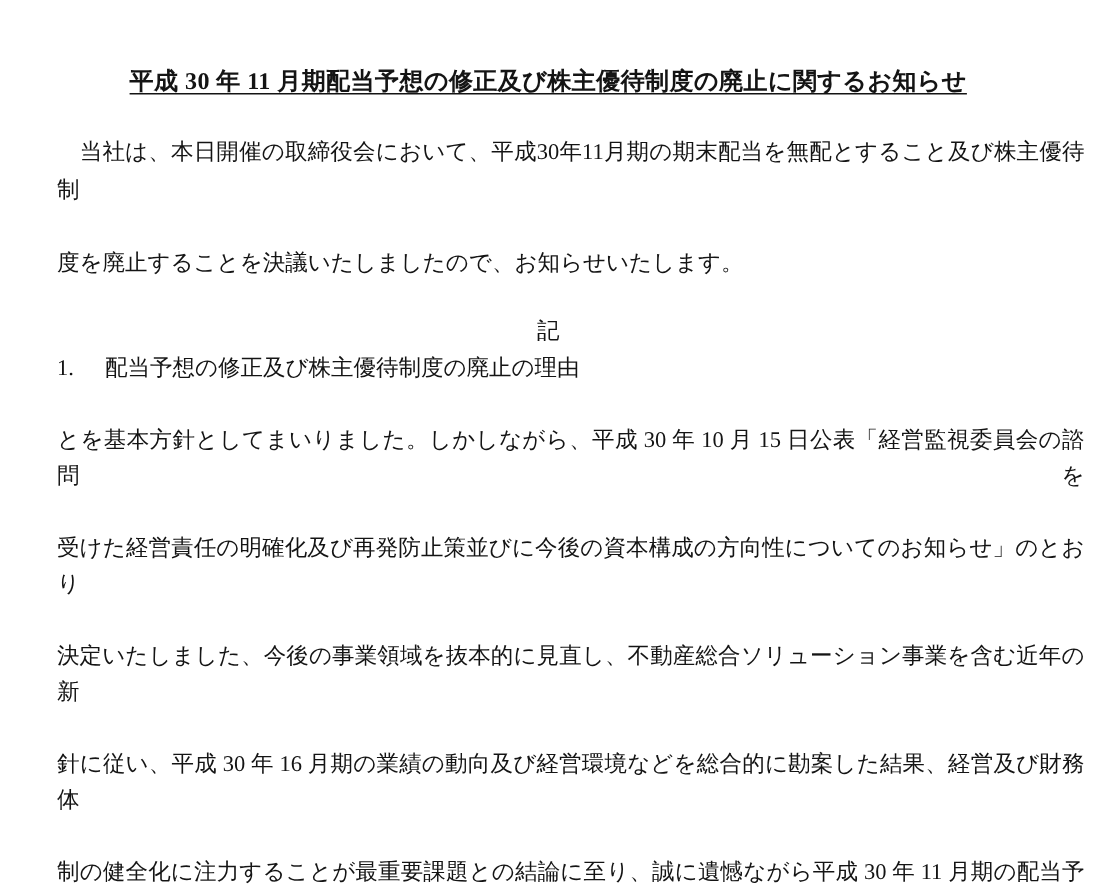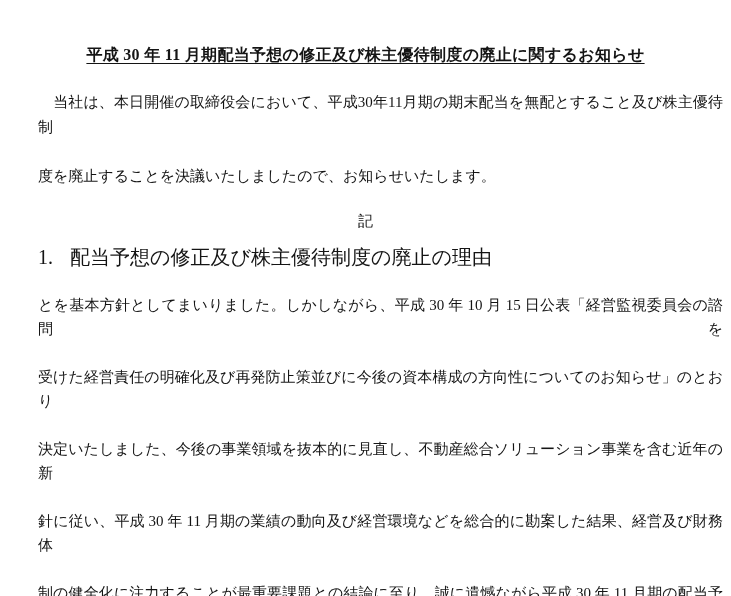--- a/index.html
+++ b/index.html
@@ -42,22 +42,22 @@
     text-align: justify;
     text-align-last: justify;
   }
   .kiji {
     margin-top: 20px;
     font-size: 15px;
     line-height: 24px;
     text-align: center;
   }
   .heading {
-    margin: 12px 8px 0 38px;
-    font-size: 20px;
+    margin: 1px 8px 0 38px;
+    font-size: 15px;
     line-height: 24px;
   }
   .heading .num {
     display: inline-block;
     min-width: 32px;
   }
   .bodytext {
     margin: 0 8px 0 38px;
     font-size: 15px;
     line-height: 24px;
@@ -78,18 +78,18 @@
   <div class="kiji">記</div>
 
   <div class="heading">
     <span class="num">1.</span><span>配当予想の修正及び株主優待制度の廃止の理由</span>
   </div>
 
   <div class="bodytext">
     <div class="line fill">とを基本方針としてまいりました。しかしながら、平成 30 年 10 月 15 日公表「経営監視委員会の諮問を</div>
     <div class="line fill">受けた経営責任の明確化及び再発防止策並びに今後の資本構成の方向性についてのお知らせ」のとおり</div>
     <div class="line fill">決定いたしました、今後の事業領域を抜本的に見直し、不動産総合ソリューション事業を含む近年の新</div>
-    <div class="line fill">針に従い、平成 30 年 11 月期の業績の動向及び経営環境などを総合的に勘案した結果、経営及び財務体</div>
+    <div class="line fill">針に従い、平成 30 年 16 月期の業績の動向及び経営環境などを総合的に勘案した結果、経営及び財務体</div>
     <div class="line fill">制の健全化に注力することが最重要課題との結論に至り、誠に遺憾ながら平成 30 年 11 月期の配当予想</div>
 
   </div>
 
 </div>
 
 </body></html>

